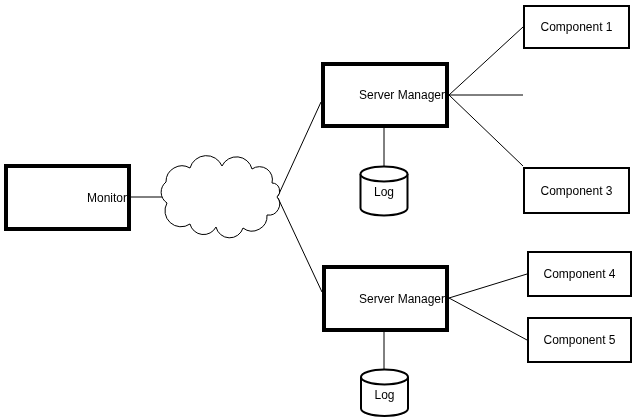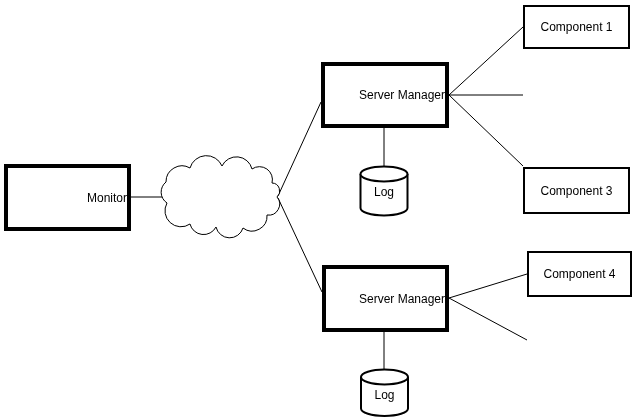--- a/index.html
+++ b/index.html
@@ -121,20 +121,23 @@
 
 
   <div id="node-c3" class="node node-thin">
     <span>Component 3</span>
   </div>
 
   <div id="node-c4" class="node node-thin">
     <span>Component 4</span>
   </div>
 
+  <div id="node-c5" class="node node-thin">
+    <span>Component 5</span>
+  </div>
 
 
   <div id="label-log1" class="float-label">
     <span>Log</span>
   </div>
 
   <div id="label-log2" class="float-label">
     <span>Log</span>
   </div>
 

